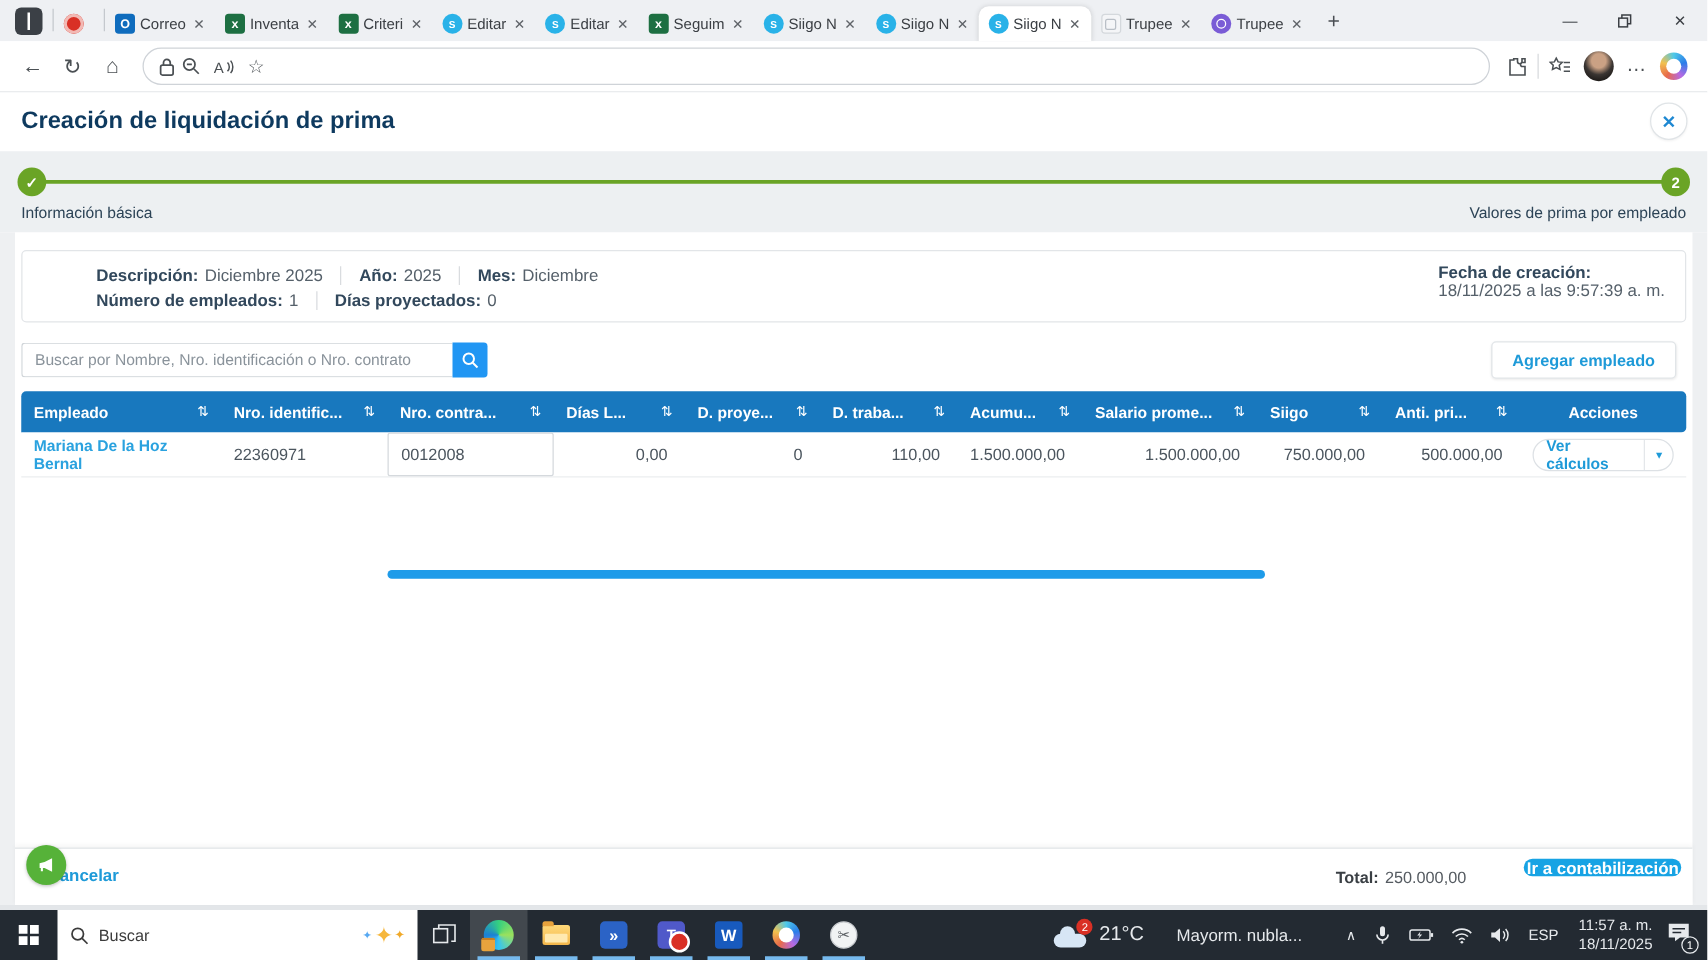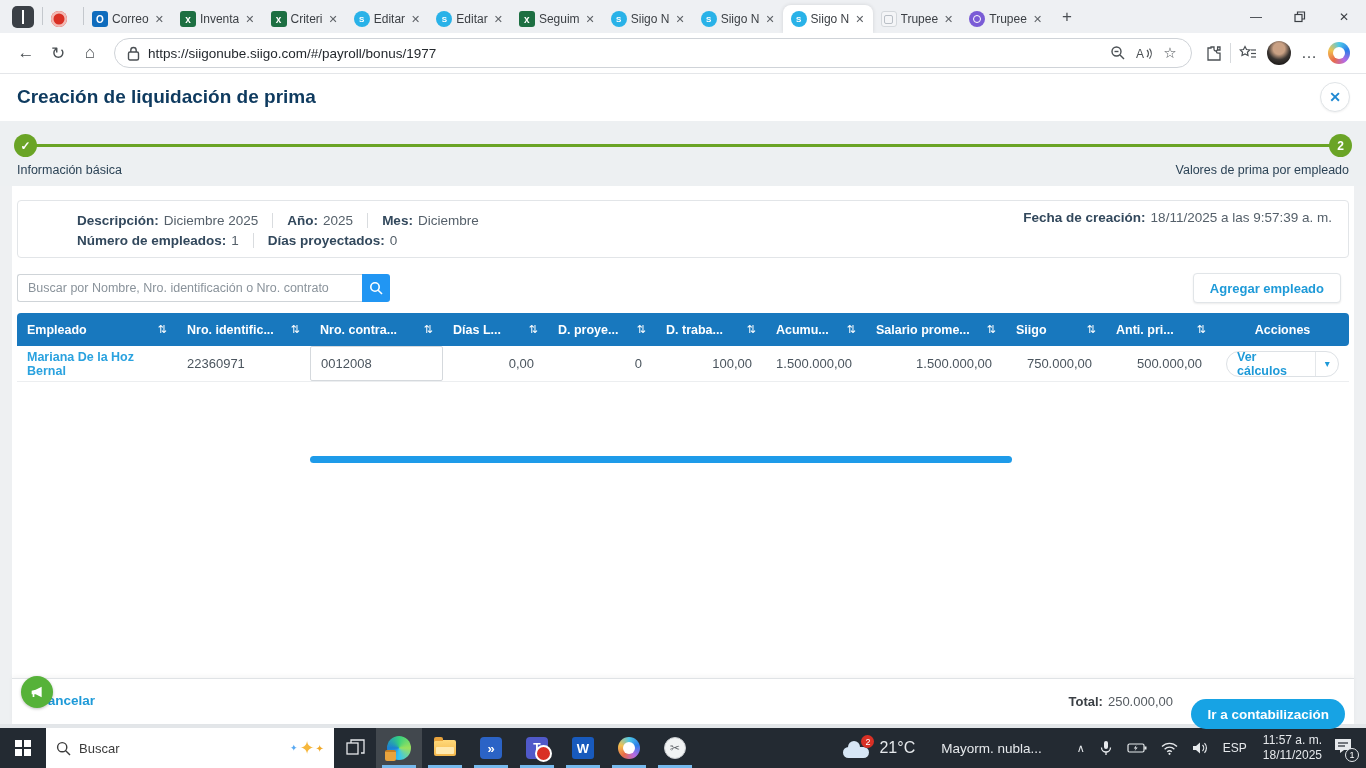--- a/index.html
+++ b/index.html
@@ -61,21 +61,21 @@
   .step-label.l2 { right:17px;margin-top:24px; }
 
   .panel { position:absolute; top:112px; left:12px; width:1342px; height:538px; background:#fff; z-index:0; }
 
   .infocard { position:absolute; top:126px; left:17px; width:1332px; height:58px; border:1px solid #e2e5e8; border-radius:4px; background:#fff; padding:9px 16px; z-index:2; }
   .inforow { display:flex; align-items:center; height:20px;padding-left:43px; }
   .infopair { display:flex; align-items:center; font-size:13.5px; }
   .inflabel { font-weight:bold; color:#32485c; margin-right:5px; }
   .infvalue { color:#55606a; }
   .infdiv { width:1px; height:15px; background:#d9dcdf; margin:0 14px; }
-  .created { position:absolute; right:16px; top:9px; display:flex; font-size:13.5px; }
+  .created { position:absolute; right:16px; top:9px; display:flex; font-size:13.5px;flex-direction:column; }
 
   .searchrow { position:absolute; top:199px; left:17px; right:17px; height:30px; z-index:2; }
   .search-input { position:absolute; left:0; top:1px; width:345px; height:28px; border:1px solid #cfd4d8; border-right:none; border-radius:3px 0 0 3px; font-size:12.5px; color:#505a63; padding:0 10px; font-family:"Liberation Sans",sans-serif; }
   .search-input::placeholder { color:#8a939b; }
   .search-btn { position:absolute; left:345px; top:1px; width:28px; height:28px; background:#2196f3; border-radius:0 3px 3px 0; display:flex; align-items:center; justify-content:center; }
   .add-btn { position:absolute; right:8px; top:0; height:30px; padding:0 16px; background:#fff; border:1px solid #e1e5e8; border-radius:4px; color:#1e9ad8; font-size:13px; font-weight:bold; display:flex; align-items:center; box-shadow:0 1px 2px rgba(0,0,0,.08); }
 
   .table { position:absolute; top:239px; left:17px; width:1332px; z-index:2; }
   .thead { display:flex; height:33px; background:#1878be; border-radius:4px 4px 4px 0; align-items:center; }
   .th { display:flex; align-items:center; justify-content:space-between; padding:16px 10px; color:#fff; font-size:12.5px; font-weight:bold; height:100%; }
@@ -90,21 +90,21 @@
   .actions-main { padding:0 10px; color:#1e9ad8; font-size:12.5px; font-weight:bold; }
   .actions-caret { width:24px; height:100%; border-left:1px solid #e4e7ea; display:flex; align-items:center; justify-content:center; color:#1e9ad8; font-size:10px; }
   .hscroll { position:absolute; top:143px; left:293px; width:702px; height:7px; background:#1e9be9; border-radius:4px; }
 
   .footer { position:absolute; top:604px; left:12px; width:1342px; height:46px; background:#fff; border-top:1px solid #e0e3e6; box-shadow:0 -2px 4px rgba(0,0,0,.04); z-index:2; }
   .cancel-link { position:absolute; left:26px; top:14px; color:#1e9ad8; font-size:13.5px; font-weight:bold; }
   .fab { position:absolute; left:9px; top:-3px; width:32px; height:32px; border-radius:50%; background:#56b239; display:flex; align-items:center; justify-content:center; box-shadow:0 1px 3px rgba(0,0,0,.25); z-index:3; }
   .total-wrap { position:absolute; right:181px; top:15px; font-size:13px; display:flex; }
   .total-label { font-weight:bold; color:#3a3f44; margin-right:5px; }
   .total-value { color:#555b61; }
-  .cta-btn { position:absolute; right:9px; top:8px; height:30px; padding:0 16px; background:#17a3e4; border-radius:16px; color:#fff; font-size:13.5px; font-weight:bold; display:flex; align-items:center;margin-top:12px; }
+  .cta-btn { position:absolute; right:9px; top:8px; height:14px; padding:0 2px; background:#17a3e4; border-radius:16px; color:#fff; font-size:13.5px; font-weight:bold; display:flex; align-items:center; }
 
   
   .taskbar { position:absolute; bottom:0; left:0; width:1366px; height:40px; background:#232a32; display:flex; align-items:center; }
   .startbtn { width:46px; height:40px; display:flex; align-items:center; justify-content:center; }
   .winlogo { width:16px; height:16px; display:grid; grid-template-columns:7px 7px; grid-template-rows:7px 7px; gap:2px; }
   .winlogo span { background:#fff; }
   .tb-search { width:288px; height:40px; background:#fff; display:flex; align-items:center; padding:0 10px; position:relative; }
   .tb-search-text { border:none; outline:none; font-size:13px; color:#0369a1; margin-left:8px; width:140px; font-family:"Liberation Sans",sans-serif; }
   .tb-search-text::placeholder { color:#3b3b3b; }
   .sparkles { position:absolute; right:10px; display:flex; align-items:center; }
@@ -220,21 +220,20 @@
 
 <div class="navbar">
   <div class="nav-ic">←</div>
   <div class="nav-ic">↻</div>
   <div class="nav-ic">⌂</div>
   <div class="urlpill">
     <svg width="13" height="15" viewBox="0 0 13 15">
         <rect x="1.5" y="6" width="10" height="8" rx="1.5" fill="none" stroke="#4b5054" stroke-width="1.4"></rect>
         <path d="M3.8 6V4.2a2.7 2.7 0 015.4 0V6" fill="none" stroke="#4b5054" stroke-width="1.4"></path>
       </svg>
-    <span class="urltext">https://siigonube.siigo.com/#/payroll/bonus/1977</span>
     <span class="pill-ic">
       <svg width="16" height="16" viewBox="0 0 16 16">
           <circle cx="6.5" cy="6.5" r="4.5" fill="none" stroke="#4b5054" stroke-width="1.4"></circle>
           <line x1="10" y1="10" x2="14" y2="14" stroke="#4b5054" stroke-width="1.4"></line>
           <line x1="4.5" y1="6.5" x2="8.5" y2="6.5" stroke="#4b5054" stroke-width="1.4"></line>
         </svg>
     </span>
     <span class="pill-ic">
       <svg width="17" height="15" viewBox="0 0 17 15">
           <text x="0" y="12" font-size="12" fill="#4b5054" font-family="Liberation Sans">A</text>
@@ -375,21 +374,21 @@
       <div class="th w11" style="justify-content:center">
           <span>Acciones</span>
         </div>
     </div>
     <div class="trow">
       <div class="td w1 link">Mariana De la Hoz Bernal</div>
       <div class="td w2">22360971</div>
       <div class="td w3 outline">0012008</div>
       <div class="td w4 num">0,00</div>
       <div class="td w5 num">0</div>
-      <div class="td w6 num">100,00</div>
+      <div class="td w6 num">110,00</div>
       <div class="td w7 num">1.500.000,00</div>
       <div class="td w8 num">1.500.000,00</div>
       <div class="td w9 num">750.000,00</div>
       <div class="td w10 num">500.000,00</div>
       <div class="td w11">
         <div class="actions-btn">
           <span class="actions-main">Ver cálculos</span>
           <span class="actions-caret">▾</span>
         </div>
       </div>

